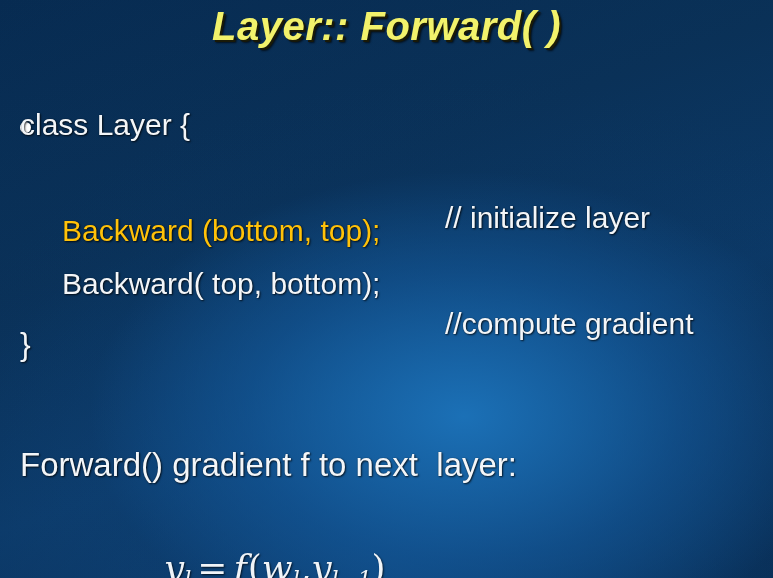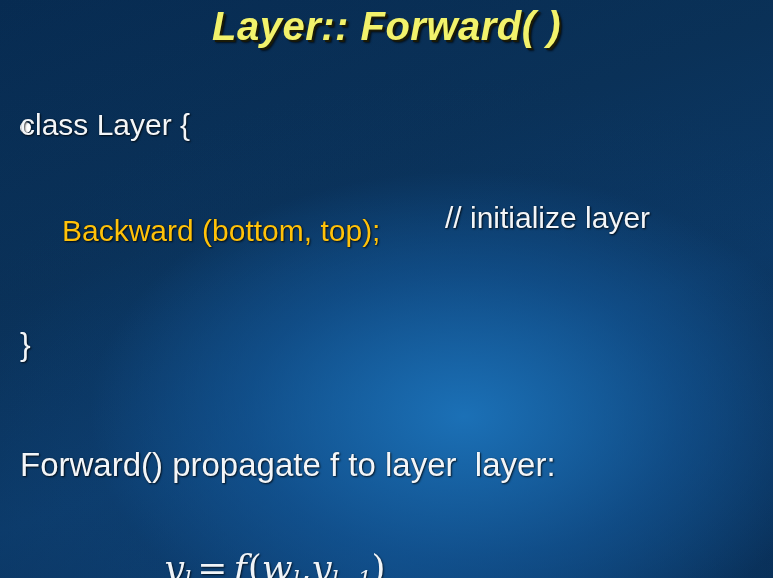--- a/index.html
+++ b/index.html
@@ -138,23 +138,27 @@
     </div>
 
     <div class="code-line">
       <span class="tok cmt c-white">// initialize layer</span>
     </div>
 
     <div class="code-line">
       <span class="tok stmt c-yellow">Backward (bottom, top);</span>
     </div>
 
+    <div class="code-line">
+      <span class="tok stmt c-white">Backward( top, bottom);</span>
+      <span class="tok cmt c-white">//compute gradient</span>
+    </div>
 
     <div class="brace-close">}</div>
   </div>
 
-  <div class="caption">Forward() propagate f to layer  layer:</div>
+  <div class="caption">Forward() gradient f to next  layer:</div>
 
   <div class="formula">
     <span>y</span><sub>l</sub><span class="op">=</span><span class="fn">f</span><span class="paren">(</span><span>w</span><sub>l</sub><span>,</span><span>y</span><sub>l−1</sub><span class="paren">)</span>
   </div>
 
 </div>
 
 </body></html>

